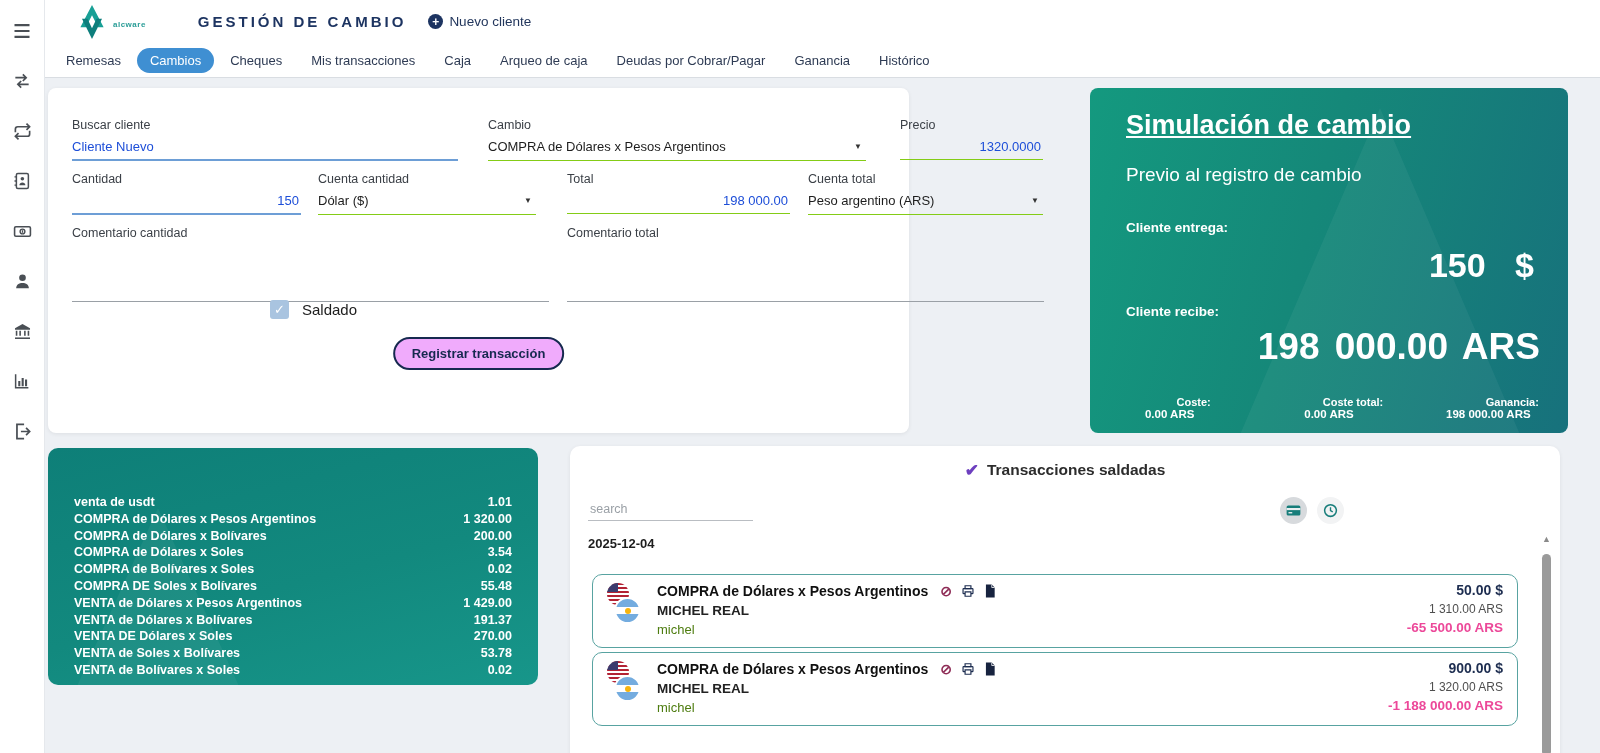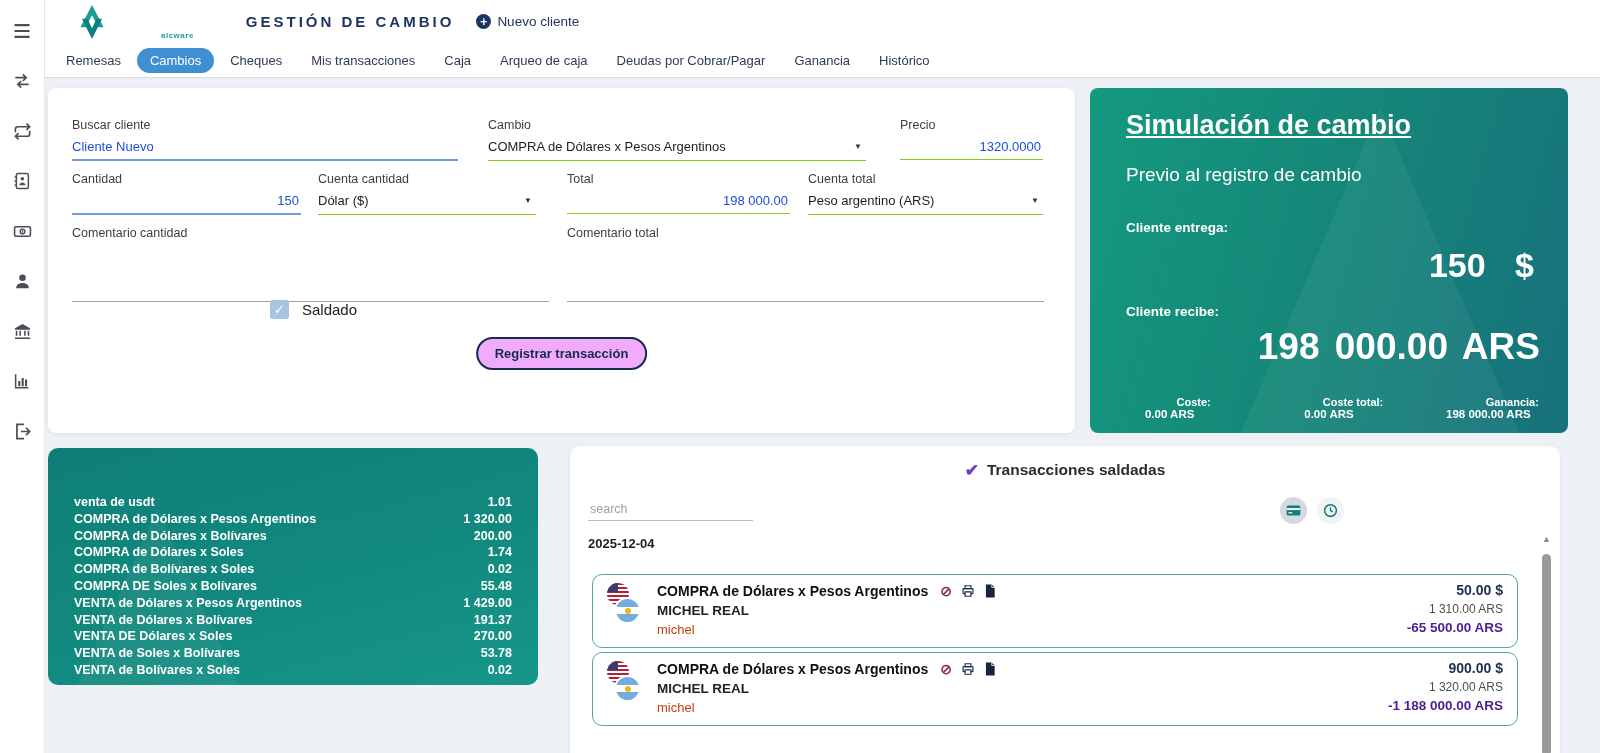--- a/index.html
+++ b/index.html
@@ -8,37 +8,37 @@
 
   
   .sidebar { position:absolute; left:0; top:0; width:45px; height:100%; background:#fff;
              border-right:1px solid #e5e8ec; display:flex; flex-direction:column; align-items:center;
              padding-top:20px; gap:28px; z-index:5; }
   .sb-btn { width:22px; height:22px; display:flex; align-items:center; justify-content:center; cursor:pointer; }
 
   
   .topbar { position:absolute; left:45px; top:0; right:0; height:43px; background:#fff;
             display:flex; align-items:center; }
-  .logo-wrap { display:flex; align-items:flex-end; margin-left:28px;gap:48px; }
+  .logo-wrap { display:flex; align-items:center; margin-left:28px; }
   .brand-name { font-size:8px; color:#2a9d97; letter-spacing:.5px; margin:6px 0 0 2px; font-weight:bold; }
   .app-title { margin-left:52px; font-size:15px; font-weight:bold; letter-spacing:3px; color:#1d3461; }
   .new-client { display:flex; align-items:center; margin-left:22px; cursor:pointer; }
   .plus-circle { width:15px; height:15px; border-radius:50%; background:#1d3461; color:#fff;
                  font-size:12px; font-weight:bold; display:flex; align-items:center; justify-content:center;
                  line-height:1; }
   .new-client span.txt { margin-left:6px; font-size:13.5px; color:#22365c; }
 
   
   .tabbar { position:absolute; left:45px; top:43px; right:0; height:35px; background:#fff;
             border-bottom:1px solid #d9dde2; display:flex; align-items:center; padding-left:8px; gap:3px; }
   .tab { font-size:13px; color:#2e3b54; padding:5px 13px; border-radius:15px; cursor:pointer; white-space:nowrap; }
   .tab.active { background:#3f8fd2; color:#fff; }
 
   
-  .form-card { position:absolute; left:48px; top:88px; width:1027px; height:345px; background:#fff;
+  .form-card { position:absolute; left:48px; top:88px; width:861px; height:345px; background:#fff;
                border-radius:8px; box-shadow:0 1px 4px rgba(0,0,0,.07); }
   .field { position:absolute; }
   .field label { display:block; font-size:12.5px; color:#3a3f46; }
   .field input { width:100%; border:none; outline:none; font-family:inherit; font-size:13px; color:#1d4ed8;
                  background:transparent; padding:7px 2px 5px 0; }
   .u-blue  { border-bottom:2px solid #6d9ed6 !important; }
   .u-gray  { border-bottom:1px solid #84cc16; }
   .u-light { border-bottom:1px solid #9aa0a6; }
   .ta-right input { text-align:right; }
   .selectbox { display:flex; justify-content:space-between; align-items:center; padding:7px 4px 6px 0;
@@ -104,25 +104,25 @@
   .flag-ar { position:absolute; left:9px; top:14px; width:27px; height:27px; border-radius:50%; border:2px solid #fff;
              background:linear-gradient(180deg,#74acdf 0 34%,#fff 34% 66%,#74acdf 66%); }
   .flag-ar::after { content:""; position:absolute; left:50%; top:50%; width:6px; height:6px; margin:-3px 0 0 -3px;
                     border-radius:50%; background:#f6b40e; }
   .tx-body { position:absolute; left:64px; top:8px; }
   .tx-row1 { display:flex; align-items:center; }
   .tx-name { font-size:14px; font-weight:bold; color:#101010; }
   .tx-actions { display:flex; align-items:center; margin-left:12px; gap:9px; }
   .ic-block { color:#8e2c56; font-size:14px; font-weight:bold; cursor:pointer; line-height:1; }
   .tx-client { font-size:13.5px; font-weight:bold; color:#222; margin-top:4px; }
-  .tx-user { font-size:13px; color:#c2410c; margin-top:4px; }
+  .tx-user { font-size:13px; color:#4d7c0f; margin-top:4px; }
   .tx-amounts { position:absolute; right:14px; top:7px; text-align:right; }
   .amt { font-size:14px; font-weight:bold; color:#1d2d50; }
   .rate { font-size:12px; color:#4e4e4e; margin-top:4px; }
-  .neg { font-size:13.5px; font-weight:bold; color:#4c1d95; margin-top:4px; }
+  .neg { font-size:13.5px; font-weight:bold; color:#ec4899; margin-top:4px; }
   .tx-scroll { position:absolute; right:8px; top:88px; bottom:8px; width:11px; }
   .scroll-arrow { text-align:center; font-size:9px; color:#8a8a8a; cursor:pointer; }
   .scroll-thumb { position:absolute; left:1px; right:1px; top:20px; bottom:0; background:#9a9a9a;
                   border-radius:5px; cursor:grab; }
 
   svg { display:block; }
 </style>
 </head>
 <body>
 
@@ -310,21 +310,21 @@
       <div class="p-row">
           <span>COMPRA de Dólares x Pesos Argentinos</span>
           <b>1 320.00</b>
         </div>
       <div class="p-row">
           <span>COMPRA de Dólares x Bolívares</span>
           <b>200.00</b>
         </div>
       <div class="p-row">
           <span>COMPRA de Dólares x Soles</span>
-          <b>1.74</b>
+          <b>3.54</b>
         </div>
       <div class="p-row">
           <span>COMPRA de Bolívares x Soles</span>
           <b>0.02</b>
         </div>
       <div class="p-row">
           <span>COMPRA DE Soles x Bolívares</span>
           <b>55.48</b>
         </div>
       <div class="p-row">

